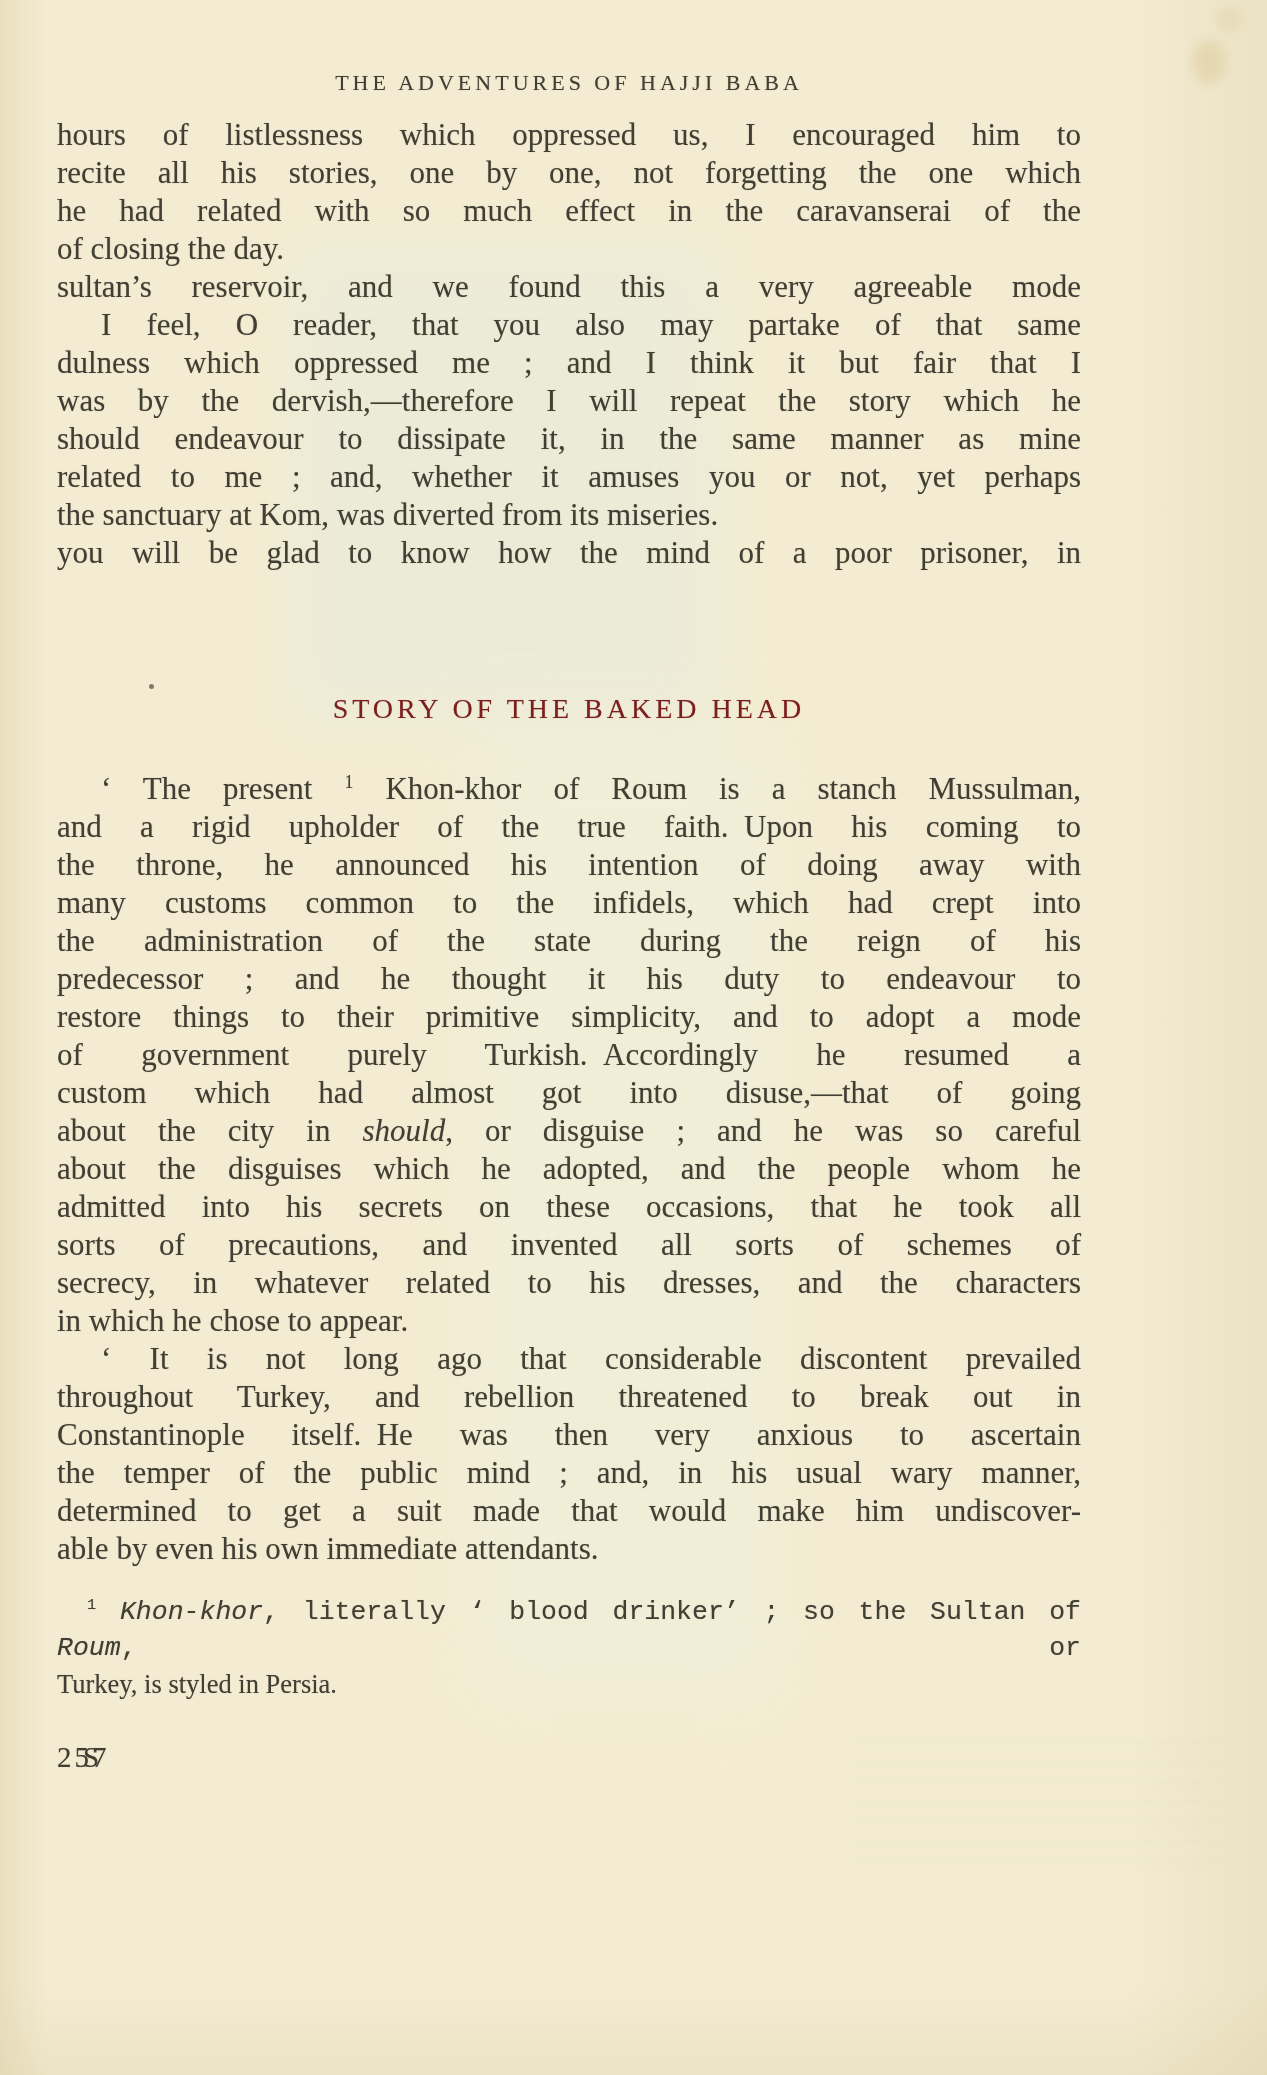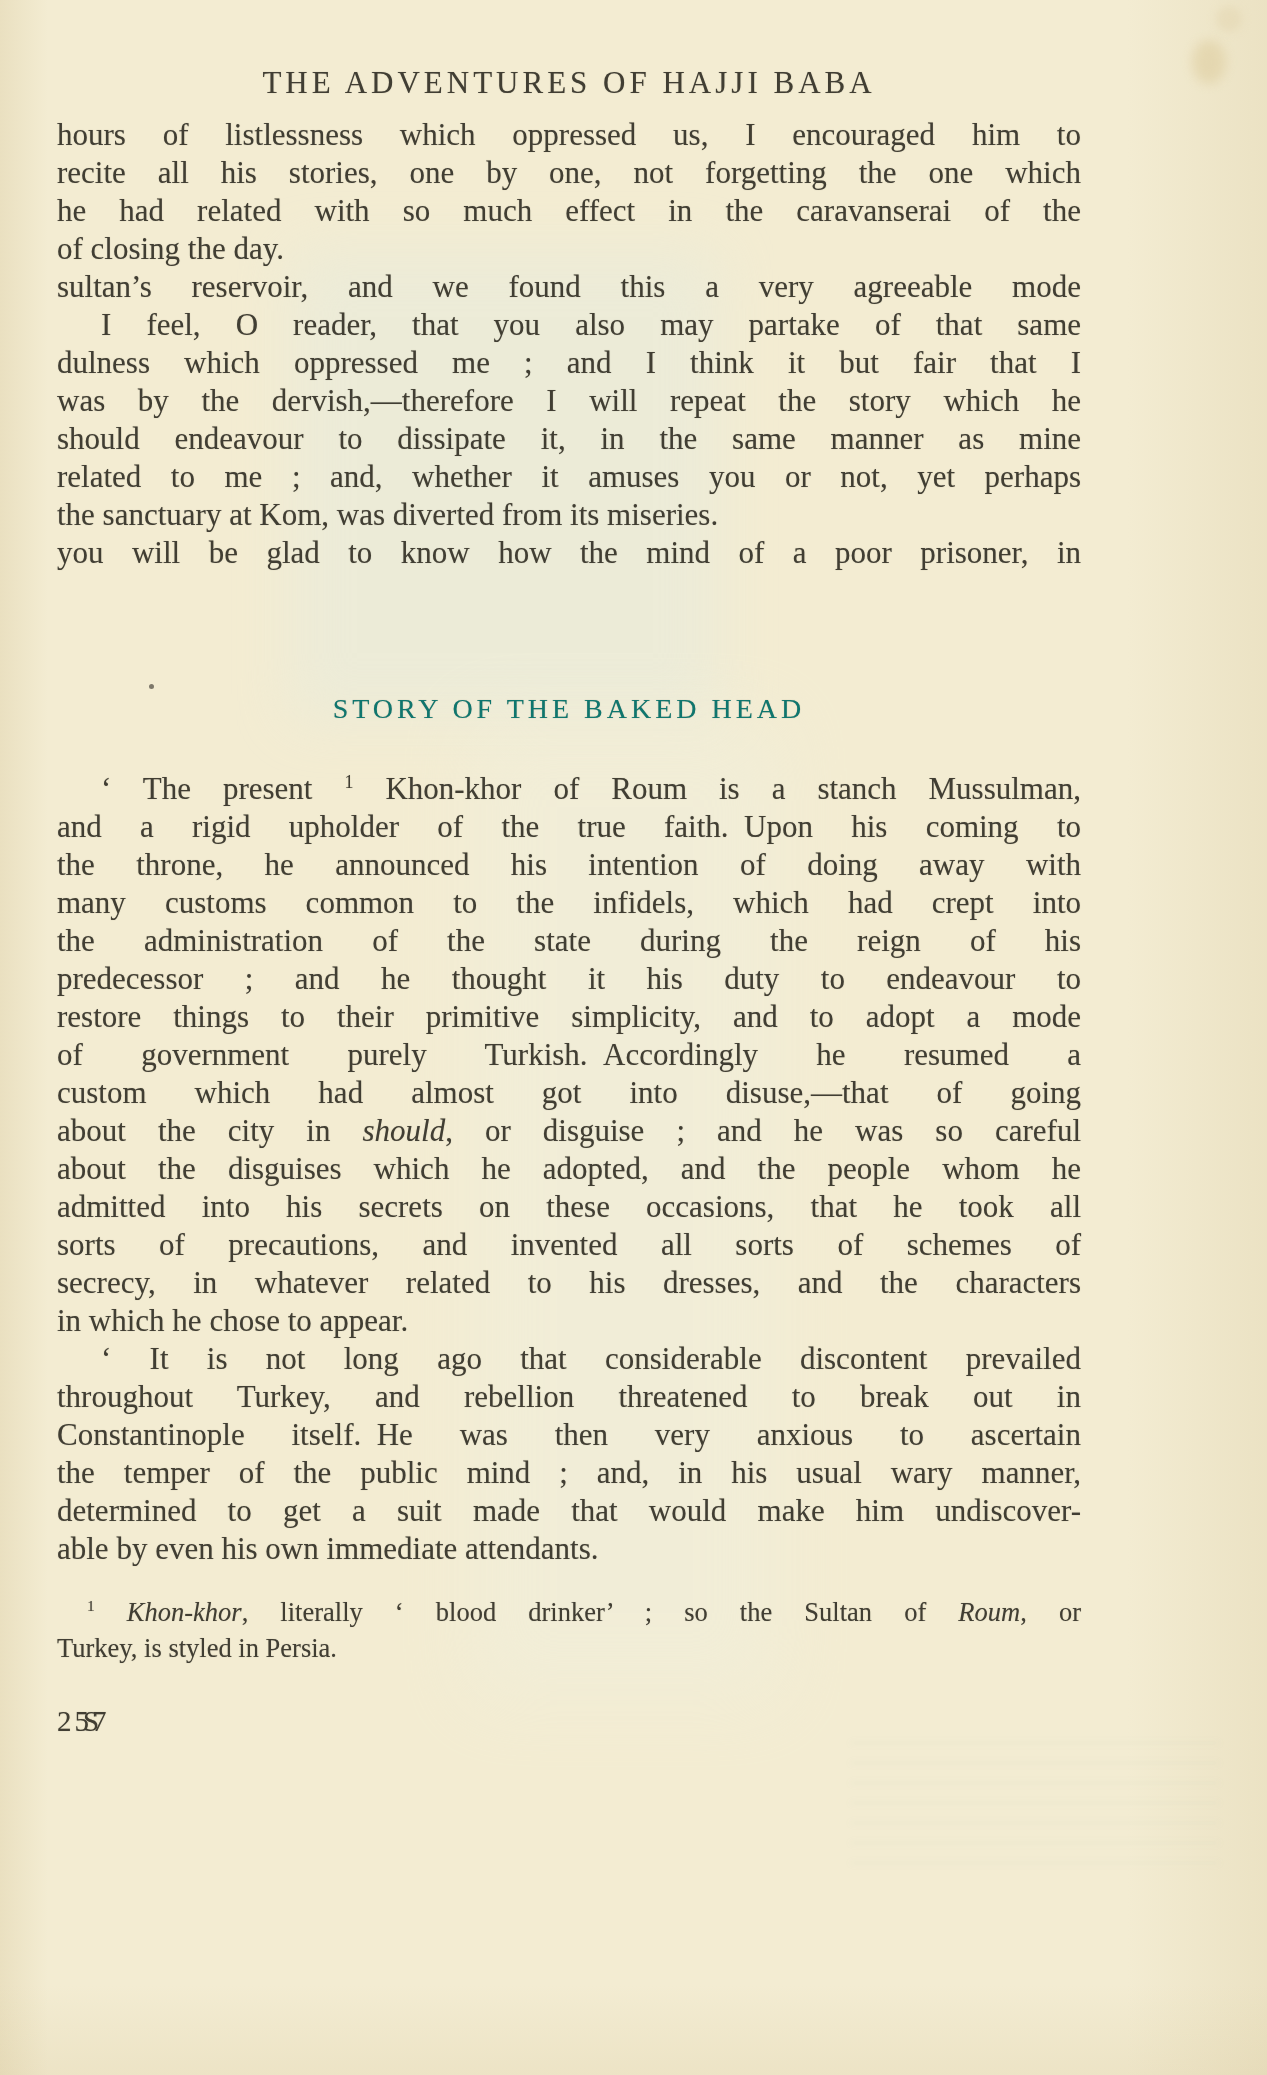--- a/index.html
+++ b/index.html
@@ -36,45 +36,45 @@
                  filter: blur(3px); opacity: 0.55; }
 
   .text-block {
     position: absolute; left: 57px; top: 0; width: 1024px;
     padding-top: 64px;
     font-size: 31px; line-height: 38px;
     text-shadow: 0 0 1px rgba(65,62,51,0.35);
   }
   .running-header {
     text-align: center;
-    font-size: 31px;
+    font-size: 22px;
     letter-spacing: 4px;
     margin-bottom: 14px;
     white-space: nowrap;
   }
   .paragraph { margin: 0; }
   .line { text-align: justify; text-align-last: justify; }
   .line.last { text-align-last: left; }
   .line.indent { text-indent: 44px; }
   .section-heading {
     text-align: center;
     font-size: 28px;
     letter-spacing: 4px;
     margin-top: 118px;
     margin-bottom: 42px;
-    color: #0f766e;
+    color: #7f1d1d;
     white-space: nowrap;
   }
   sup.sup { font-size: 0.58em; vertical-align: super; line-height: 0; }
   .it { font-style: italic; }
 
   .footnote { margin-top: 26px; font-size: 26.5px; line-height: 36px; }
   .fn-line { text-align: justify; text-align-last: justify; }
   .fn-line.last { text-align-last: left; }
-  .fn-line.indent { text-indent: 30px; }
+  .fn-line.indent { text-indent: 30px; font-family: Liberation Mono, monospace; }
 
   .footer-row { position: relative; margin-top: 36px; height: 44px; font-size: 29px; }
   .signature { position: absolute; left: 26px; top: 0; }
   .page-number { position: absolute; left: 0; right: 0; text-align: left; letter-spacing: 3px; }
 </style>
 </head>
 <body>
 
 <div id="page">
   <div class="shade shade-left"></div>

